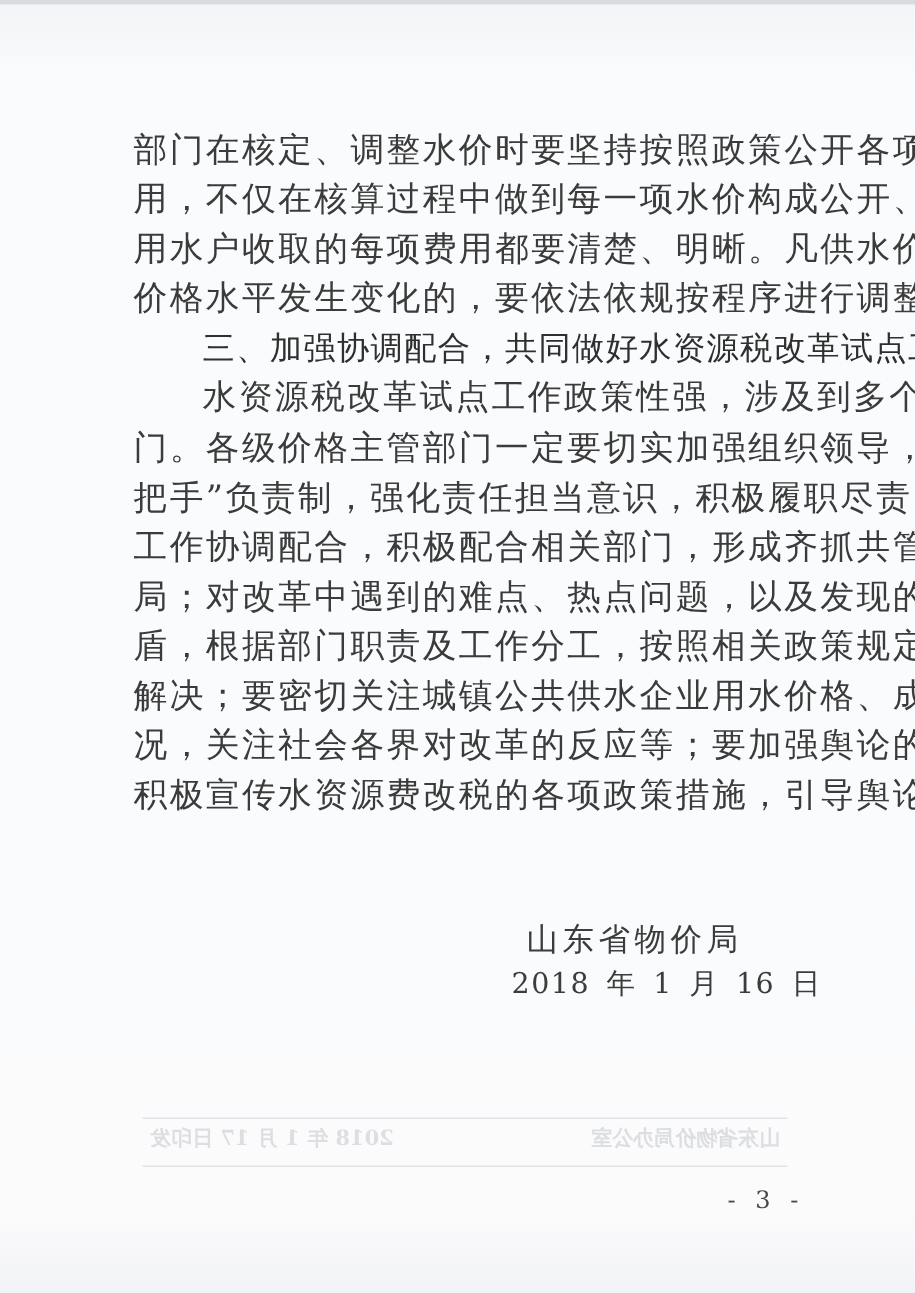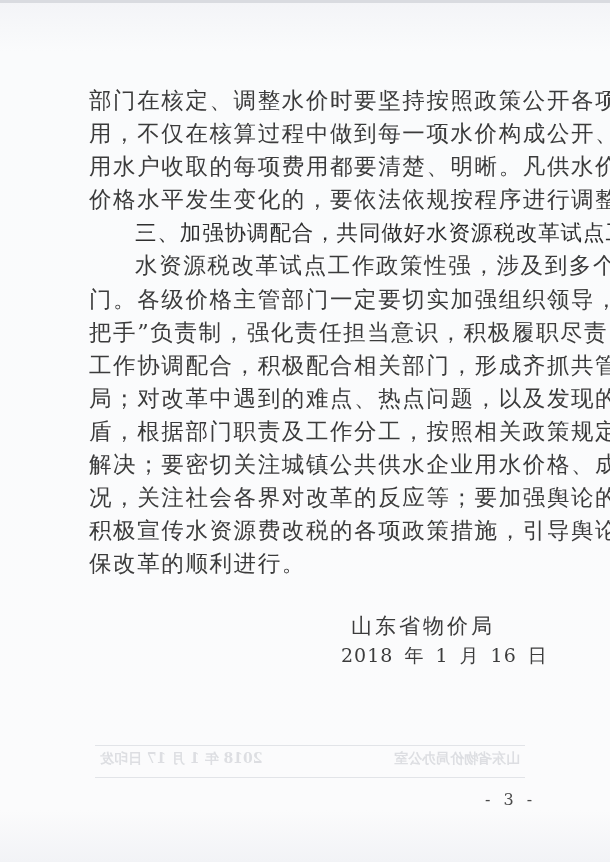--- a/index.html
+++ b/index.html
@@ -119,21 +119,20 @@
 
     <div class="line indent">水资源税改革试点工作政策性强，涉及到多个政府部</div>
     <div class="line">门。各级价格主管部门一定要切实加强组织领导，实行“一</div>
     <div class="line">把手”负责制，强化责任担当意识，积极履职尽责；要搞好</div>
     <div class="line">工作协调配合，积极配合相关部门，形成齐抓共管的工作格</div>
     <div class="line">局；对改革中遇到的难点、热点问题，以及发现的困难、矛</div>
     <div class="line">盾，根据部门职责及工作分工，按照相关政策规定积极协调</div>
     <div class="line">解决；要密切关注城镇公共供水企业用水价格、成本变动情</div>
     <div class="line">况，关注社会各界对改革的反应等；要加强舆论的正面宣传，</div>
     <div class="line">积极宣传水资源费改税的各项政策措施，引导舆论方向，确</div>
-    <div class="line">保改革的顺利进行。</div>
   </div>
 
   <div class="signature">
     <div class="sig-org">山东省物价局</div>
     <div class="sig-date">2018 年 1 月 16 日</div>
   </div>
 
   <div class="bleed-rule" style="top:745px;"></div>
   <div class="bleed">
     <span>山东省物价局办公室</span>

